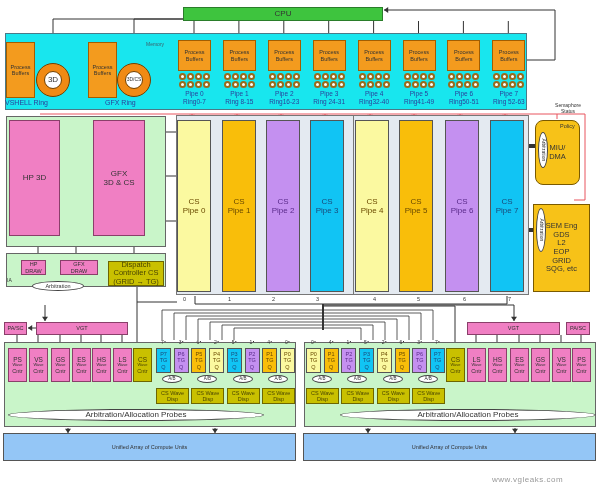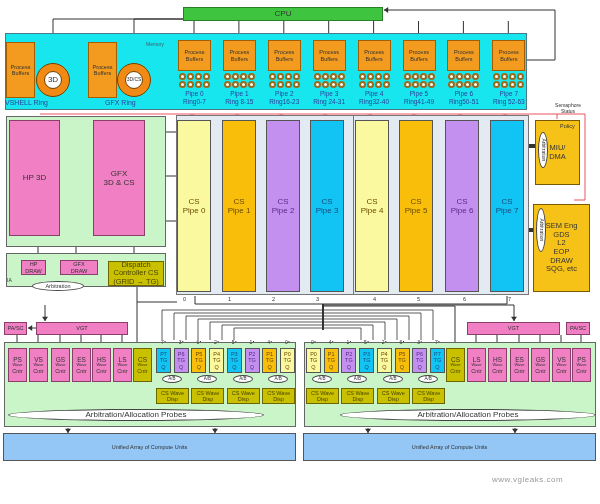--- a/index.html
+++ b/index.html
@@ -423,29 +423,29 @@
       <div class="t" style="left: 373px; top: 296px; font-size: 5.5px; color: rgb(51, 51, 51); white-space: nowrap; text-align: left; line-height: 1.1;">4</div>
       <div class="box" style="left: 399px; top: 120px; width: 34px; height: 172px; background: rgb(249, 190, 10); border: 1px solid rgb(85, 85, 85); border-radius: 0px; color: rgb(106, 74, 0); font-size: 8px; white-space: pre-line;">CS
 Pipe 5</div>
       <div class="t" style="left: 417px; top: 296px; font-size: 5.5px; color: rgb(51, 51, 51); white-space: nowrap; text-align: left; line-height: 1.1;">5</div>
       <div class="box" style="left: 445px; top: 120px; width: 34px; height: 172px; background: rgb(196, 144, 240); border: 1px solid rgb(85, 85, 85); border-radius: 0px; color: rgb(90, 42, 138); font-size: 8px; white-space: pre-line;">CS
 Pipe 6</div>
       <div class="t" style="left: 463px; top: 296px; font-size: 5.5px; color: rgb(51, 51, 51); white-space: nowrap; text-align: left; line-height: 1.1;">6</div>
       <div class="box" style="left: 490px; top: 120px; width: 34px; height: 172px; background: rgb(17, 196, 244); border: 1px solid rgb(85, 85, 85); border-radius: 0px; color: rgb(26, 74, 122); font-size: 8px; white-space: pre-line;">CS
 Pipe 7</div>
       <div class="t" style="left: 508px; top: 296px; font-size: 5.5px; color: rgb(51, 51, 51); white-space: nowrap; text-align: left; line-height: 1.1;">7</div>
-      <div class="box" style="left: 535px; top: 120px; width: 45px; height: 65px; background: rgb(247, 194, 24); border: 1px solid rgb(122, 90, 0); border-radius: 0px; color: rgb(51, 51, 51); font-size: 7.5px; white-space: pre-line;">MIU/
+      <div class="box" style="left: 535px; top: 120px; width: 45px; height: 65px; background: rgb(247, 194, 24); border: 1px solid rgb(122, 90, 0); border-radius: 8px; color: rgb(51, 51, 51); font-size: 7.5px; white-space: pre-line;">MIU/
 DMA</div>
       <div class="t" style="left: 560px; top: 123px; font-size: 5.5px; color: rgb(51, 51, 51); white-space: nowrap; text-align: left; line-height: 1.1;">Policy</div>
       <div class="box" style="left: 538px; top: 132px; width: 10px; height: 36px; background: rgb(255, 255, 255); border: 1px solid rgb(68, 68, 68); border-radius: 50%; color: rgb(51, 51, 51); font-size: 5px; white-space: pre-line;"><span style="transform: rotate(90deg); display: inline-block; white-space: nowrap;">Arbitration</span></div>
       <div class="box" style="left: 533px; top: 204px; width: 57px; height: 88px; background: rgb(247, 194, 24); border: 1px solid rgb(122, 90, 0); border-radius: 0px; color: rgb(51, 51, 51); font-size: 7.5px; white-space: pre-line;">SEM Eng
 GDS
 L2
 EOP
-DRAW
+GRID
 SQG, etc</div>
       <div class="box" style="left: 536px; top: 208px; width: 10px; height: 44px; background: rgb(255, 255, 255); border: 1px solid rgb(68, 68, 68); border-radius: 50%; color: rgb(51, 51, 51); font-size: 5px; white-space: pre-line;"><span style="transform: rotate(90deg); display: inline-block; white-space: nowrap;">Arbitration</span></div>
       <div class="box" style="left: 4px; top: 322px; width: 23px; height: 13px; background: rgb(240, 127, 195); border: 1px solid rgb(138, 63, 106); border-radius: 0px; color: rgb(51, 51, 51); font-size: 5.5px; white-space: pre-line;">PA/SC</div>
       <div class="box" style="left: 36px; top: 322px; width: 92px; height: 13px; background: rgb(240, 127, 195); border: 1px solid rgb(138, 63, 106); border-radius: 0px; color: rgb(51, 51, 51); font-size: 5.5px; white-space: pre-line;">VGT</div>
       <div class="box" style="left: 4px; top: 342px; width: 292px; height: 85px; background: rgb(201, 245, 201); border: 1px solid rgb(102, 102, 102); border-radius: 0px; color: rgb(51, 51, 51); font-size: 7px; white-space: pre-line;"></div>
       <div class="box" style="left: 8px; top: 348px; width: 19px; height: 34px; background: rgb(240, 127, 195); border: 1px solid rgb(138, 63, 106); border-radius: 0px; color: rgb(51, 51, 51); font-size: 6.5px; white-space: pre-line; justify-content: center; flex-direction: column;"><div>PS</div><div style="font-size: 4px;">Wave</div><div style="font-size: 5.5px;">Cntr</div></div>
       <div class="box" style="left: 29px; top: 348px; width: 19px; height: 34px; background: rgb(240, 127, 195); border: 1px solid rgb(138, 63, 106); border-radius: 0px; color: rgb(51, 51, 51); font-size: 6.5px; white-space: pre-line; justify-content: center; flex-direction: column;"><div>VS</div><div style="font-size: 4px;">Wave</div><div style="font-size: 5.5px;">Cntr</div></div>
       <div class="box" style="left: 51px; top: 348px; width: 19px; height: 34px; background: rgb(240, 127, 195); border: 1px solid rgb(138, 63, 106); border-radius: 0px; color: rgb(51, 51, 51); font-size: 6.5px; white-space: pre-line; justify-content: center; flex-direction: column;"><div>GS</div><div style="font-size: 4px;">Wave</div><div style="font-size: 5.5px;">Cntr</div></div>
       <div class="box" style="left: 72px; top: 348px; width: 19px; height: 34px; background: rgb(240, 127, 195); border: 1px solid rgb(138, 63, 106); border-radius: 0px; color: rgb(51, 51, 51); font-size: 6.5px; white-space: pre-line; justify-content: center; flex-direction: column;"><div>ES</div><div style="font-size: 4px;">Wave</div><div style="font-size: 5.5px;">Cntr</div></div>
       <div class="box" style="left: 92px; top: 348px; width: 19px; height: 34px; background: rgb(240, 127, 195); border: 1px solid rgb(138, 63, 106); border-radius: 0px; color: rgb(51, 51, 51); font-size: 6.5px; white-space: pre-line; justify-content: center; flex-direction: column;"><div>HS</div><div style="font-size: 4px;">Wave</div><div style="font-size: 5.5px;">Cntr</div></div>

